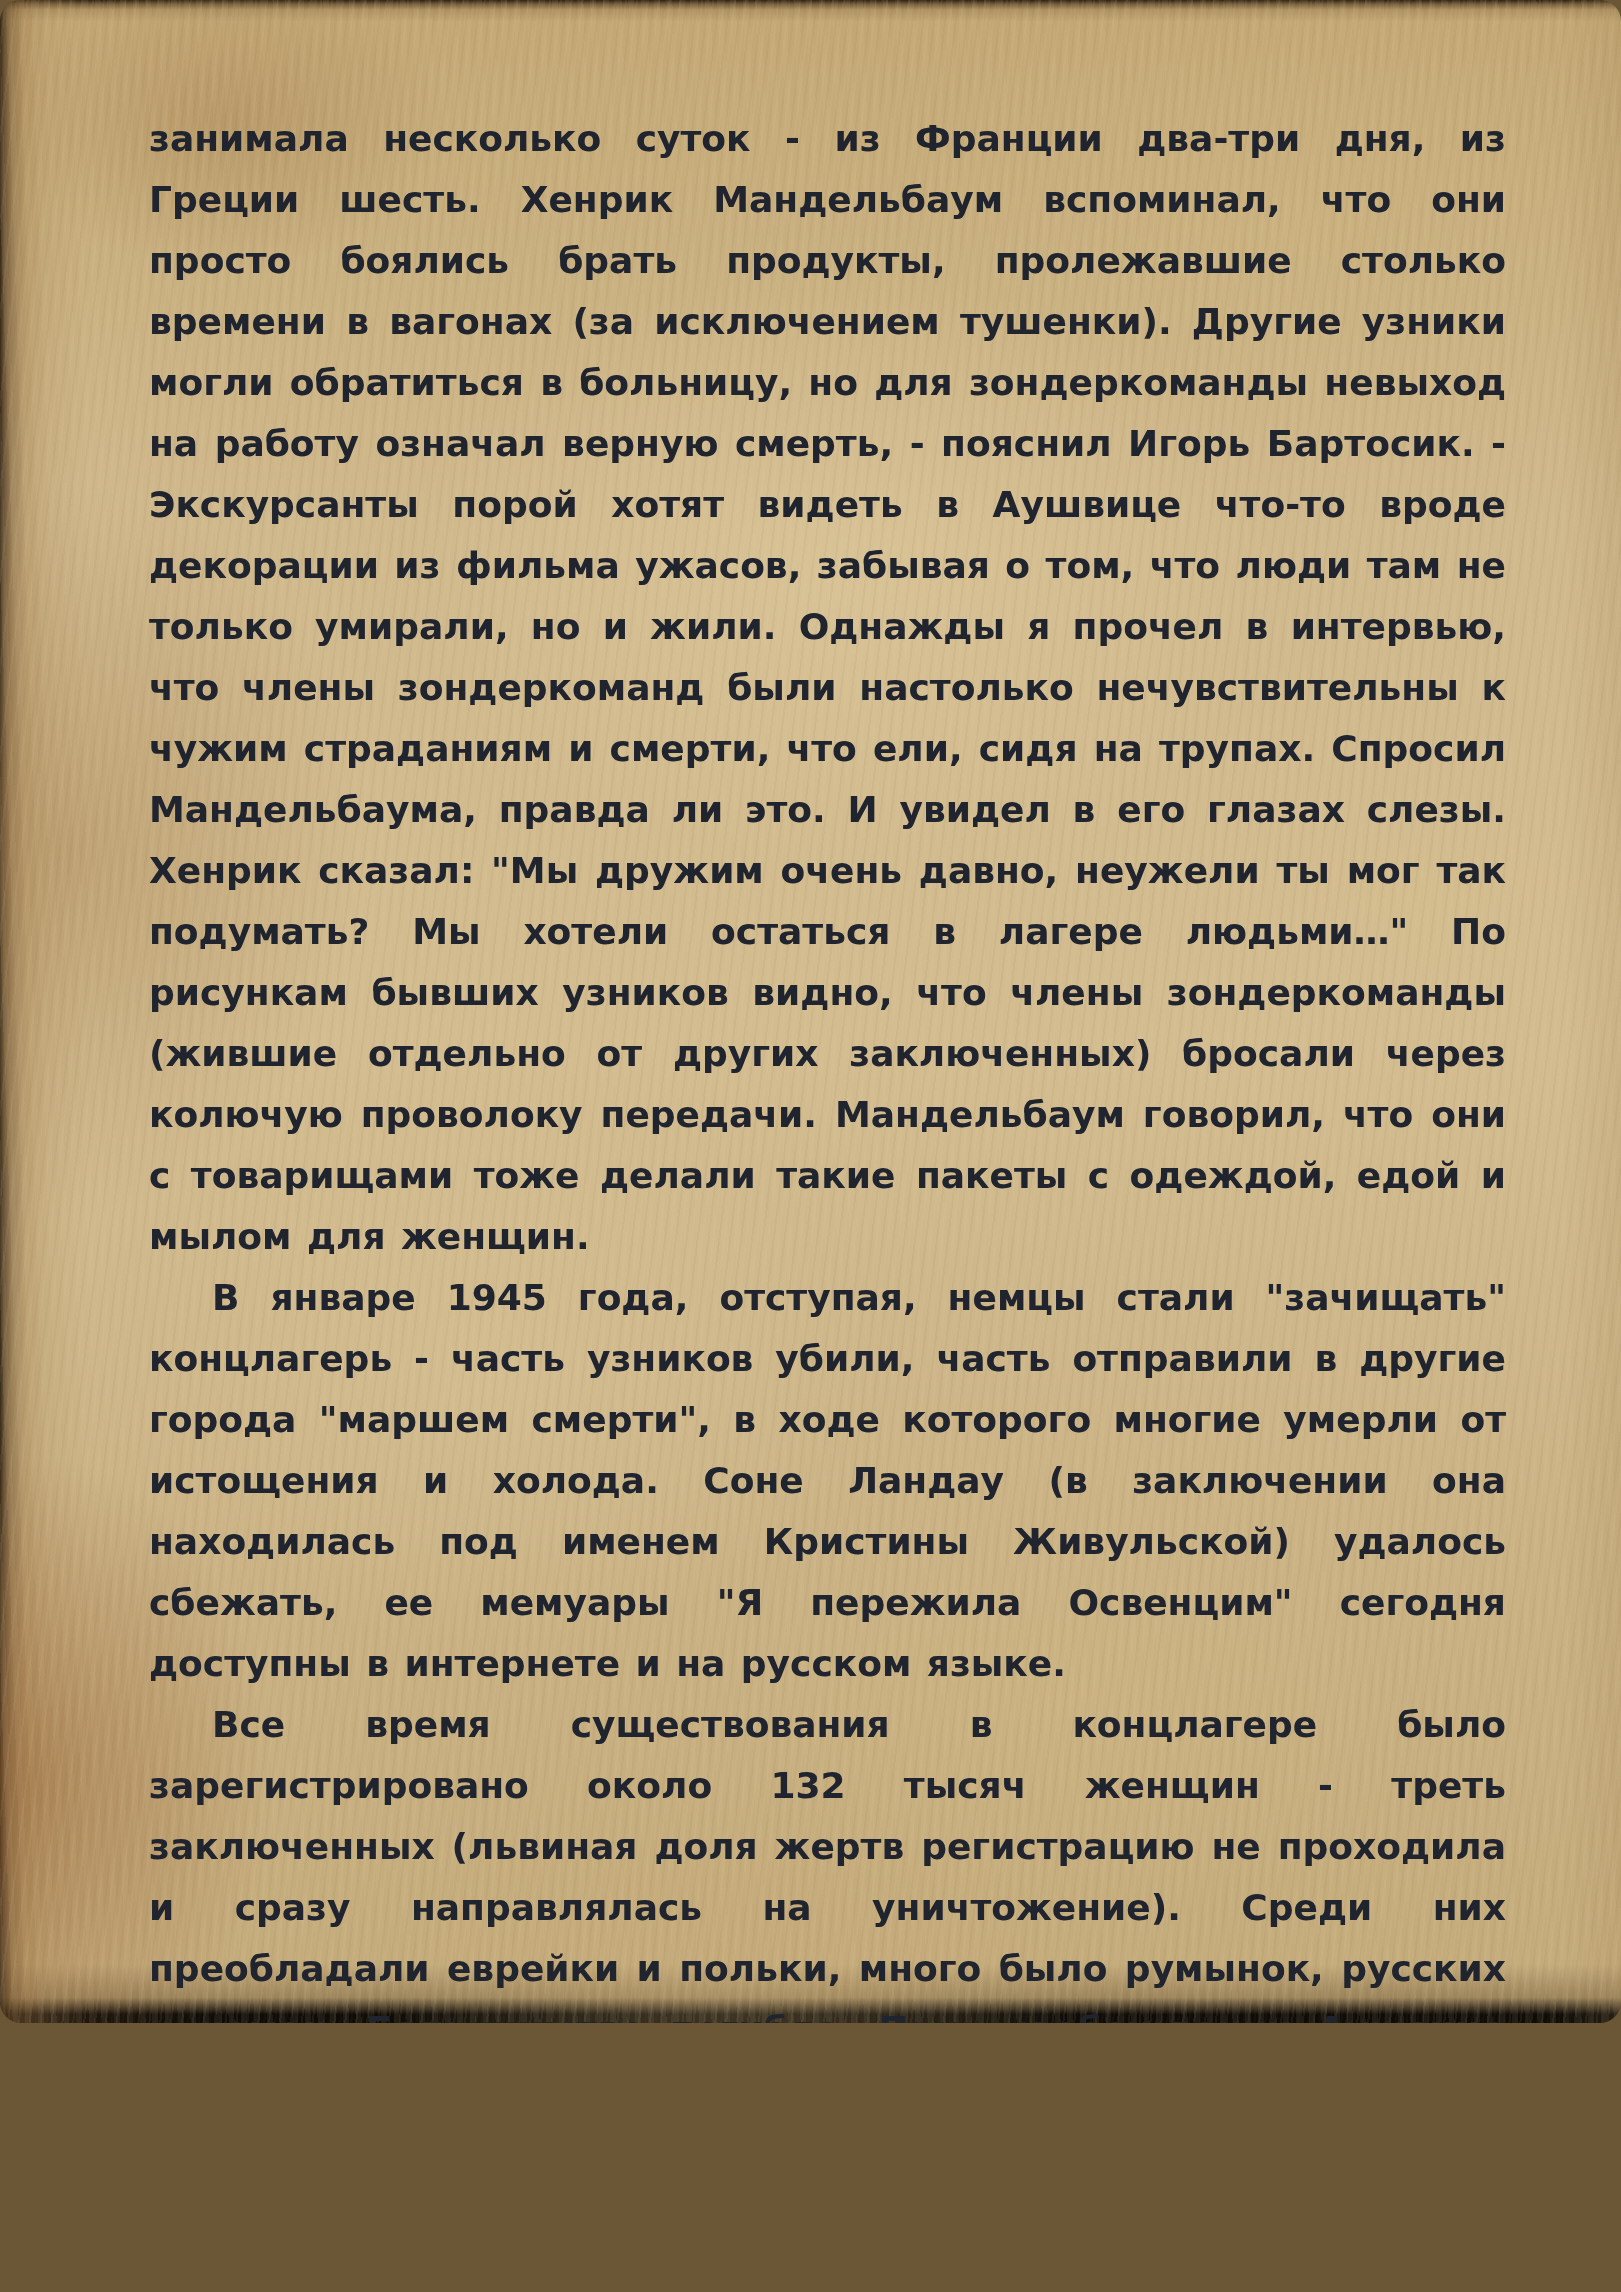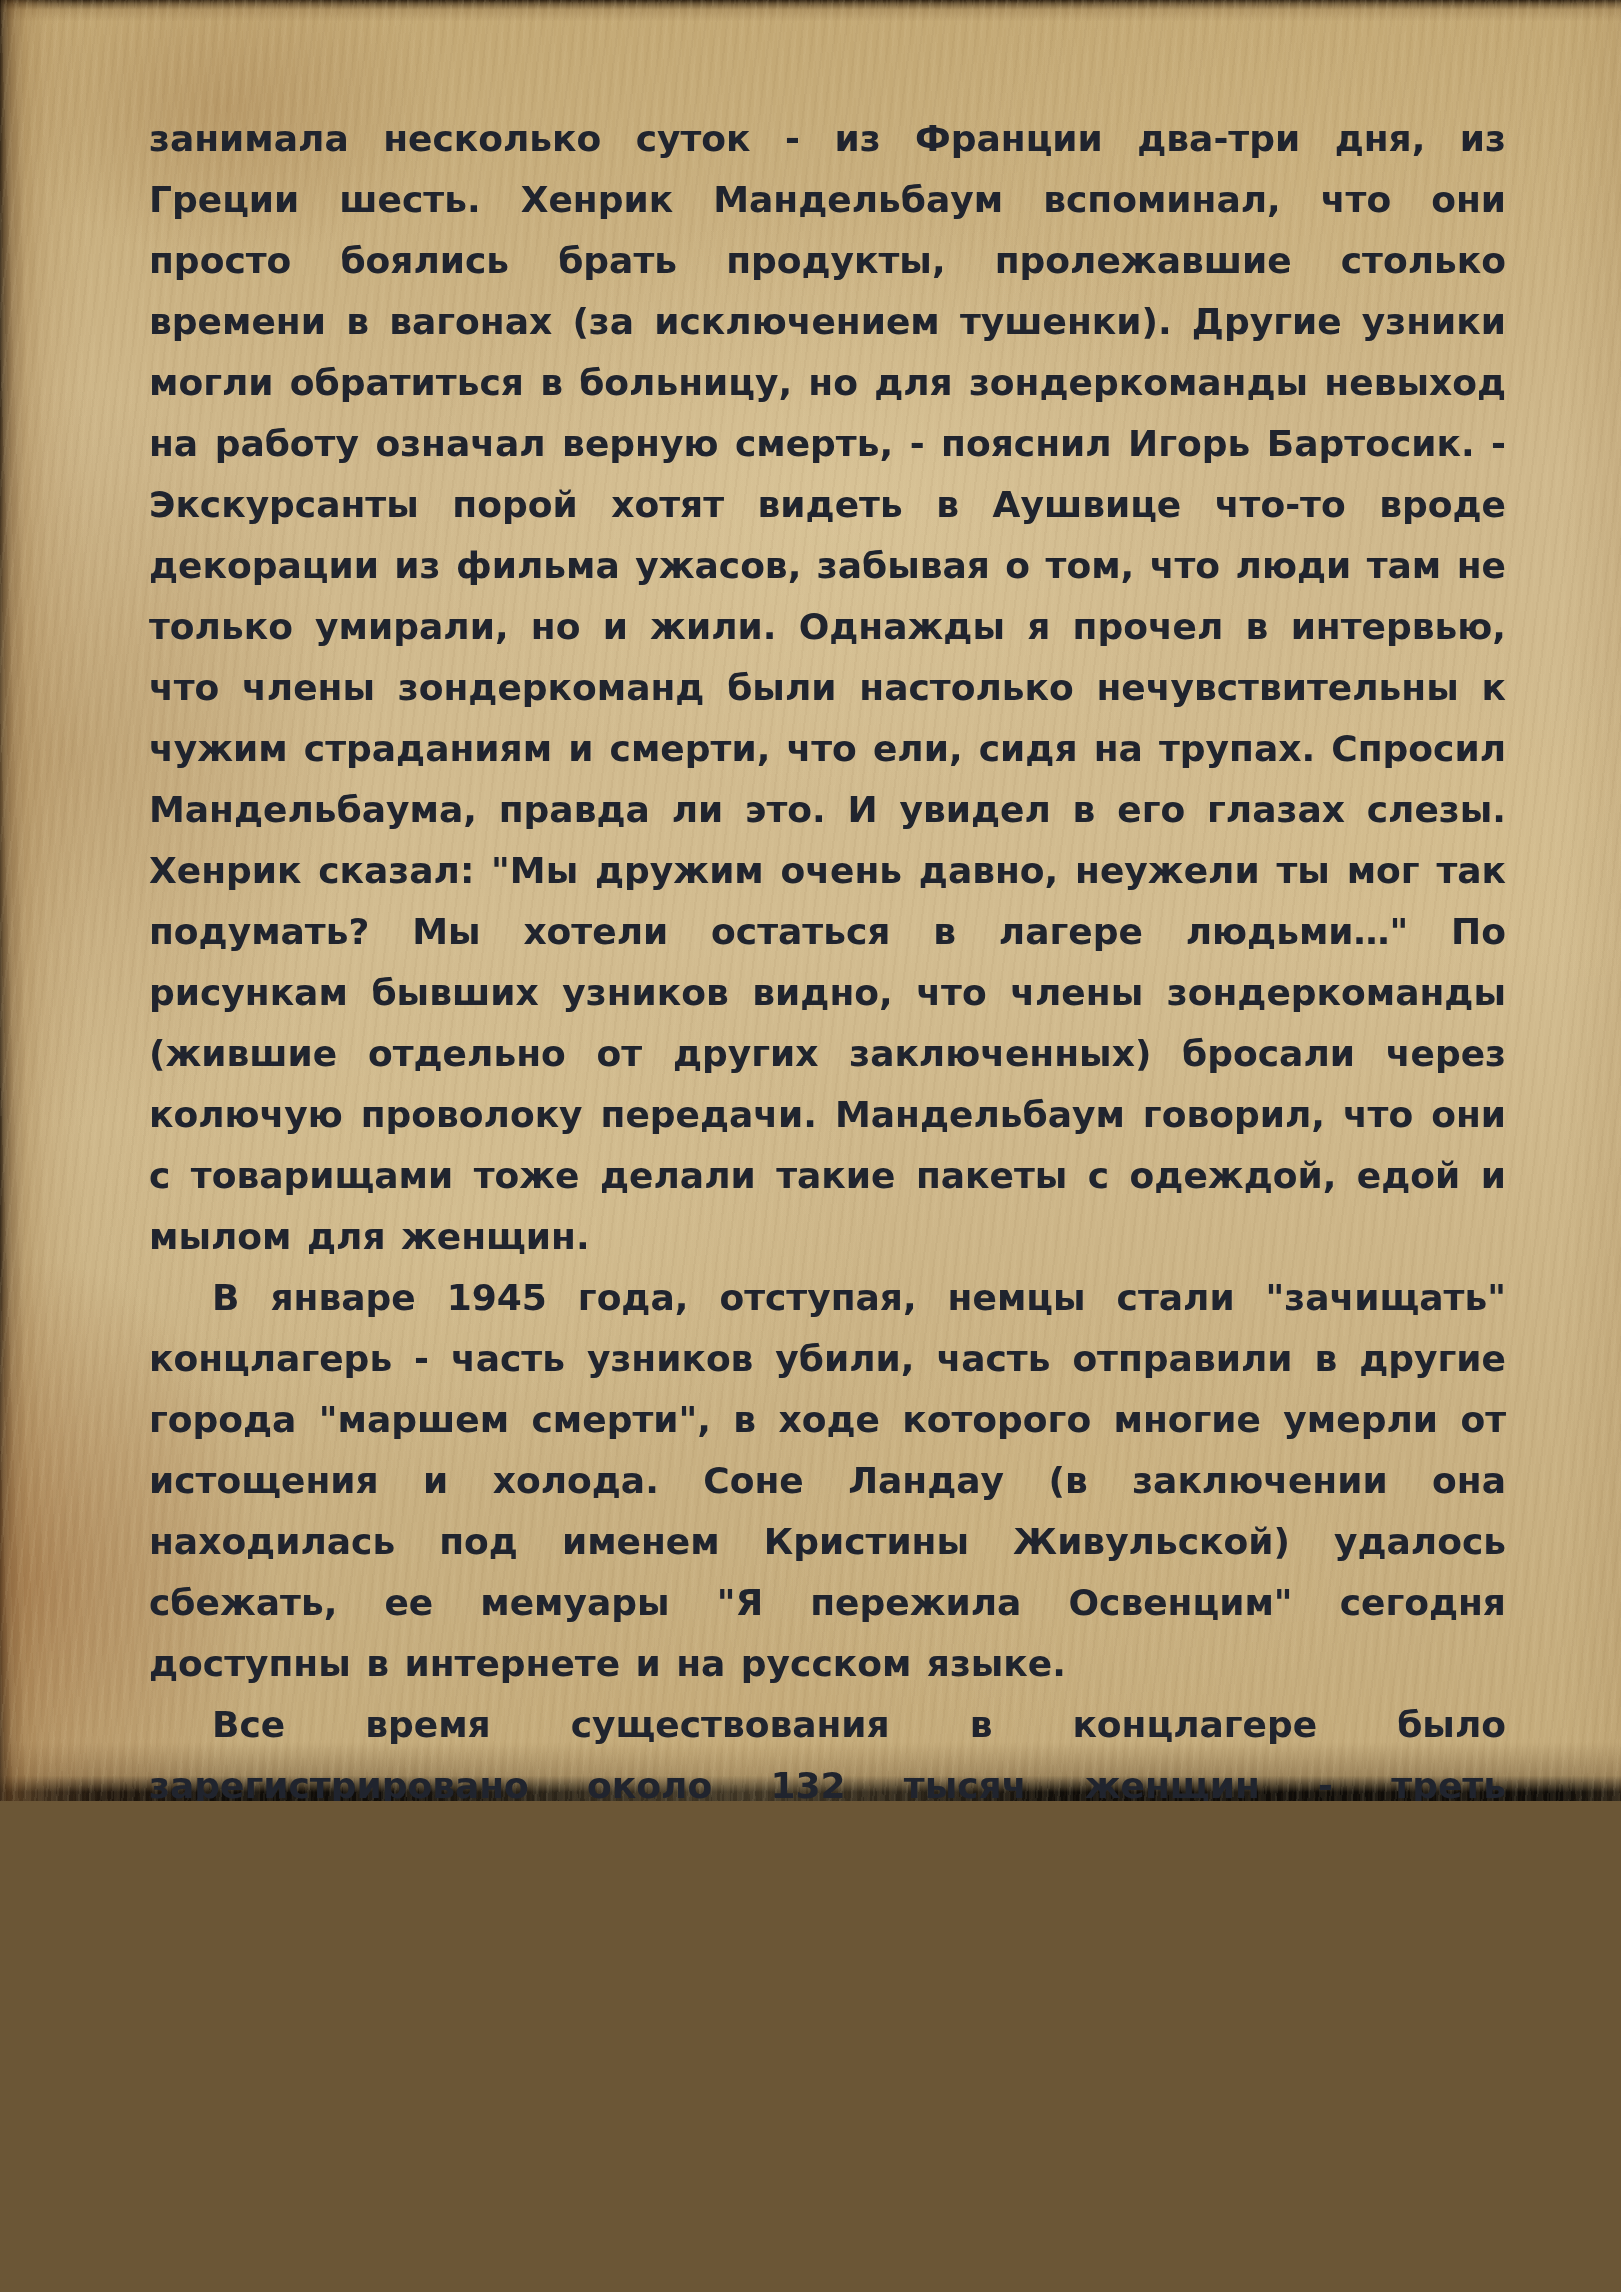--- a/index.html
+++ b/index.html
@@ -3,21 +3,21 @@
 <meta charset="utf-8">
 <style>
   html, body { margin: 0; padding: 0; }
   body {
     width: 1621px; height: 2293px;
     background: #6b5636;
     font-family: "DejaVu Sans", sans-serif;
   }
   .page {
     position: relative;
-    width: 1621px; height: 1801px;
+    width: 1621px; height: 2023px;
     overflow: hidden;
     background-color: var(--paper, #c9b183);
     background-repeat: no-repeat;
     background-image:
       
       repeating-linear-gradient(97deg,
         rgba(125,95,55,0.06) 0px, rgba(125,95,55,0.06) 2px,
         transparent 2px, transparent 4.9px,
         rgba(232,214,170,0.07) 4.9px, rgba(232,214,170,0.07) 6.9px,
         transparent 6.9px, transparent 10.8px),
@@ -44,20 +44,21 @@
       
       linear-gradient(to bottom,
         rgba(30,19,8,0.90) 0px, rgba(56,38,18,0.60) 3.9px,
         rgba(110,80,44,0.25) 9.8px, rgba(110,80,44,0) 21.6px),
       
       linear-gradient(to top,
         rgba(8,6,4,0.96) 0px, rgba(8,6,4,0.96) 8.8px,
         rgba(80,58,32,0.35) 25.5px, rgba(80,58,32,0) 59px),
       
       linear-gradient(180deg, #c2a773 0%, #cfb88c 26%, #d2bc90 52%, #c9b183 78%, #c3aa7a 100%);
+    border-radius: 21px;
   }
   .text-block {
     position: absolute;
     left: 149px; top: 108px; width: 1357px;
     color: var(--ink, #20242e);
     font-size: 36px;
     line-height: 61px;
     font-weight: 700;
     text-align: justify;
     word-spacing: 2.9px;

